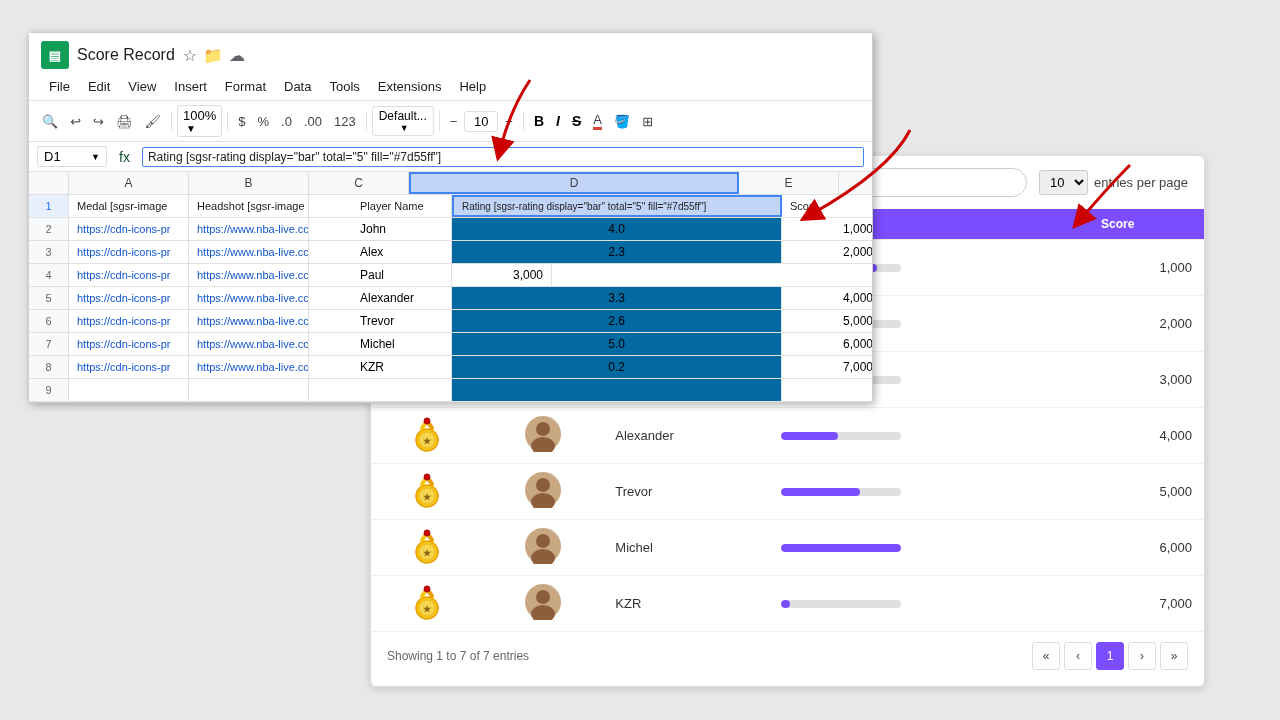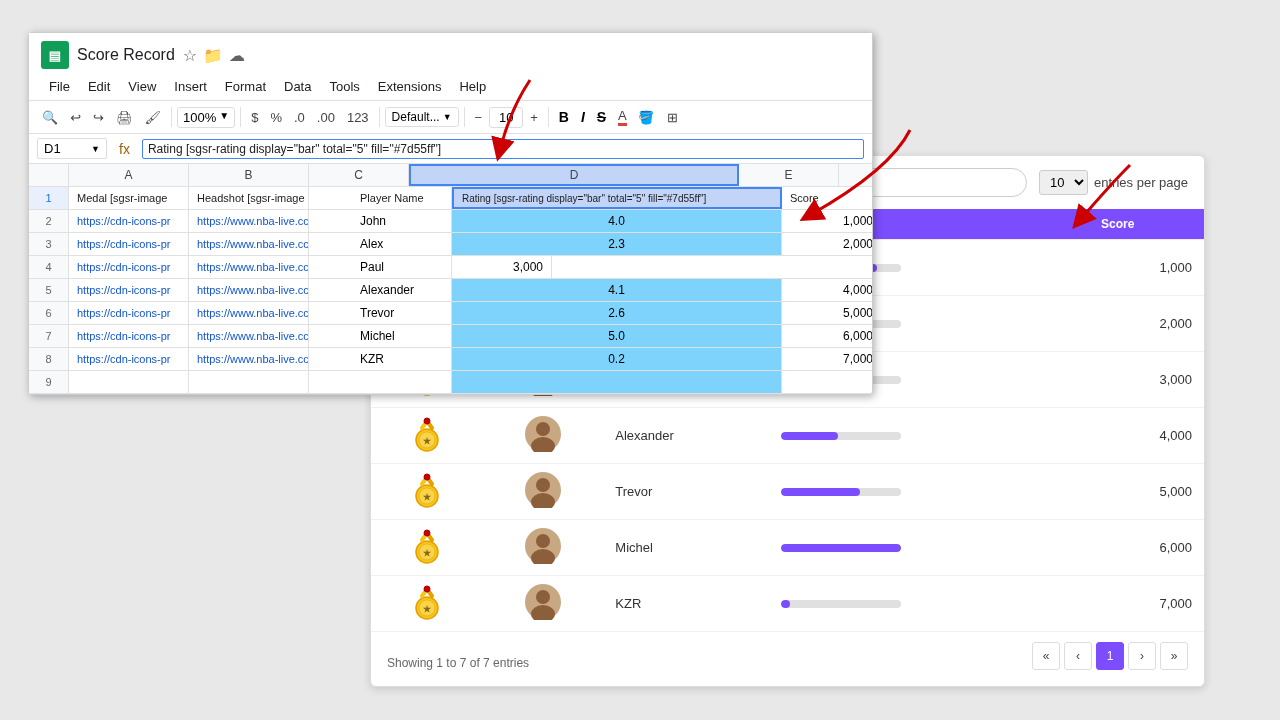--- a/index.html
+++ b/index.html
@@ -111,20 +111,21 @@
       background: #fff;
     }
     .percent-zoom {
       display: flex;
       align-items: flex-start;
       border: 1px solid #ddd;
       border-radius: 3px;
       padding: 2px 5px;
       font-size: 13px;
       cursor: pointer;
+      flex-direction: column;
     }
 
     
     .formula-bar {
       display: flex;
       align-items: center;
       padding: 4px 8px;
       border-bottom: 1px solid #e0e0e0;
       background: #fff;
       gap: 8px;
@@ -134,21 +135,21 @@
       border-radius: 2px;
       padding: 2px 6px;
       font-size: 13px;
       width: 70px;
       text-align: center;
       display: flex;
       align-items: center;
       justify-content: space-between;
     }
     .formula-fx {
-      color: #a16207;
+      color: #14532d;
       font-size: 14px;
       margin: 0 4px;
       text-align: right;
     }
     .formula-content {
       flex: 1;
       font-size: 12px;
       color: #202124;
       border: 1px solid #4285f4;
       padding: 2px 5px;
@@ -210,21 +211,21 @@
       display: flex;
       align-items: center;
       padding: 0 8px;
       font-size: 12px;
       overflow: hidden;
       white-space: nowrap;
     }
     .cell-a { width: 120px; min-width: 120px; }
     .cell-b { width: 120px; min-width: 120px; }
     .cell-c { width: 100px; min-width: 100px; margin-left: 43px; }
-    .cell-d { width: 330px; min-width: 330px; background: #7dd3fc; }
+    .cell-d { width: 330px; min-width: 330px; background: #0369a1; }
     .cell-d.header-d { background: #c2d4f8; border: 2px solid #4285f4; }
     .cell-e { width: 100px; min-width: 100px; text-align: right; }
     .cell-link { color: #1155cc; font-size: 11px; }
     .cell-number { justify-content: center; }
     .cell-score { justify-content: flex-end; }
     .col-header-d { background: #c2d4f8; border: 2px solid #4285f4; }
     .header-text { font-size: 11px; font-weight: 500; color: #202124; }
 
     
     .scoreboard-panel {
@@ -317,21 +318,21 @@
       height: 100%;
       background: #7c4dff;
       border-radius: 4px;
     }
 
     .score-cell { text-align: right; font-size: 13px; color: #333; }
 
     
     .sb-footer {
       display: flex;
-      align-items: flex-end;
+      align-items: center;
       justify-content: space-between;
       padding: 10px 16px 0;
       font-size: 12px;
       color: #666;
     }
     .pagination {
       display: flex;
       gap: 4px;
       align-items: center;
     }
@@ -412,21 +413,21 @@
       <span>100%</span>
       <span style="font-size:10px; margin-left:3px;">▼</span>
     </div>
     <div class="toolbar-divider"></div>
     <button class="toolbar-btn">$</button>
     <button class="toolbar-btn">%</button>
     <button class="toolbar-btn">.0</button>
     <button class="toolbar-btn">.00</button>
     <button class="toolbar-btn">123</button>
     <div class="toolbar-divider"></div>
-    <div style="display:flex;align-items:center;border:1px solid #ddd;border-radius:3px;padding:2px 6px;cursor:pointer;">
+    <div style="display:flex;align-items:center;border:1px solid #ddd;border-radius:3px;padding:2px 6px;cursor:pointer;flex-direction:column;">
       <span style="font-size:12px;">Default...</span>
       <span style="font-size:9px; margin-left:3px;">▼</span>
     </div>
     <div class="toolbar-divider"></div>
     <button class="toolbar-btn">−</button>
     <div class="font-size-box">10</div>
     <button class="toolbar-btn">+</button>
     <div class="toolbar-divider"></div>
     <button class="font-format-btn">B</button>
     <button class="font-format-btn" style="font-style:italic;">I</button>
@@ -533,21 +534,21 @@
       <div class="grid-cell cell-a">
           <span class="cell-link">https://cdn-icons-pr</span>
         </div>
       <div class="grid-cell cell-b">
           <span class="cell-link">https://www.nba-live.cc</span>
         </div>
       <div class="grid-cell cell-c">
           <span>Alexander</span>
         </div>
       <div class="grid-cell cell-d cell-number">
-          <span>4.1</span>
+          <span>3.3</span>
         </div>
       <div class="grid-cell cell-e cell-score">
           <span>4,000</span>
         </div>
     </div>
     <div class="grid-row">
       <div class="row-num">6</div>
       <div class="grid-cell cell-a">
           <span class="cell-link">https://cdn-icons-pr</span>
         </div>

